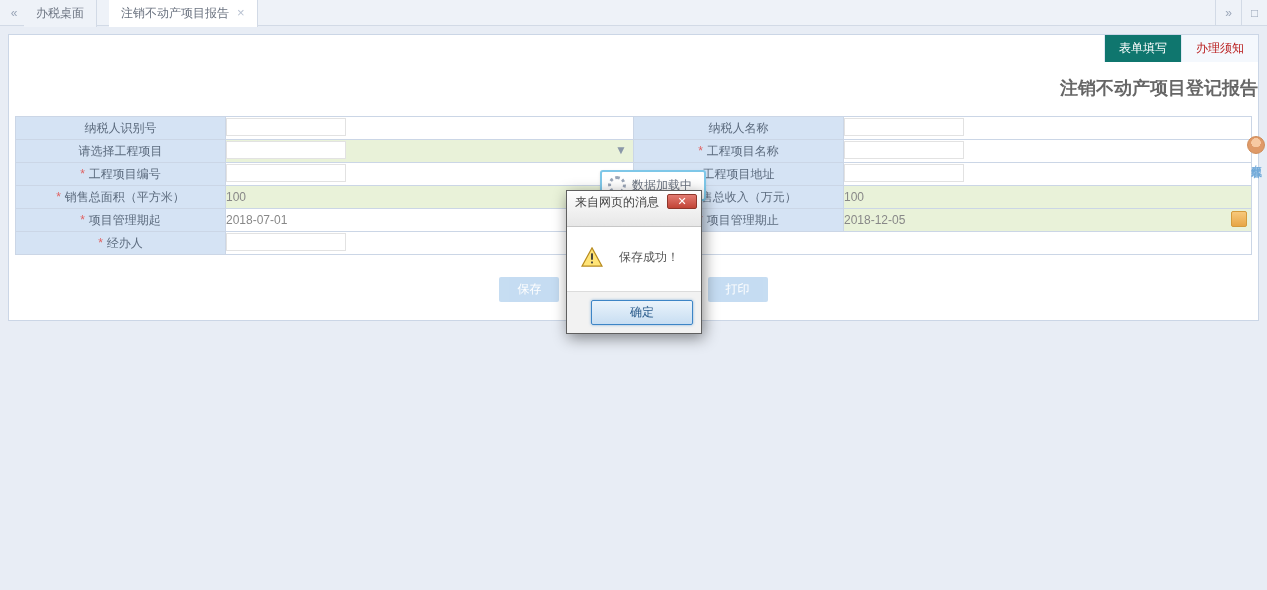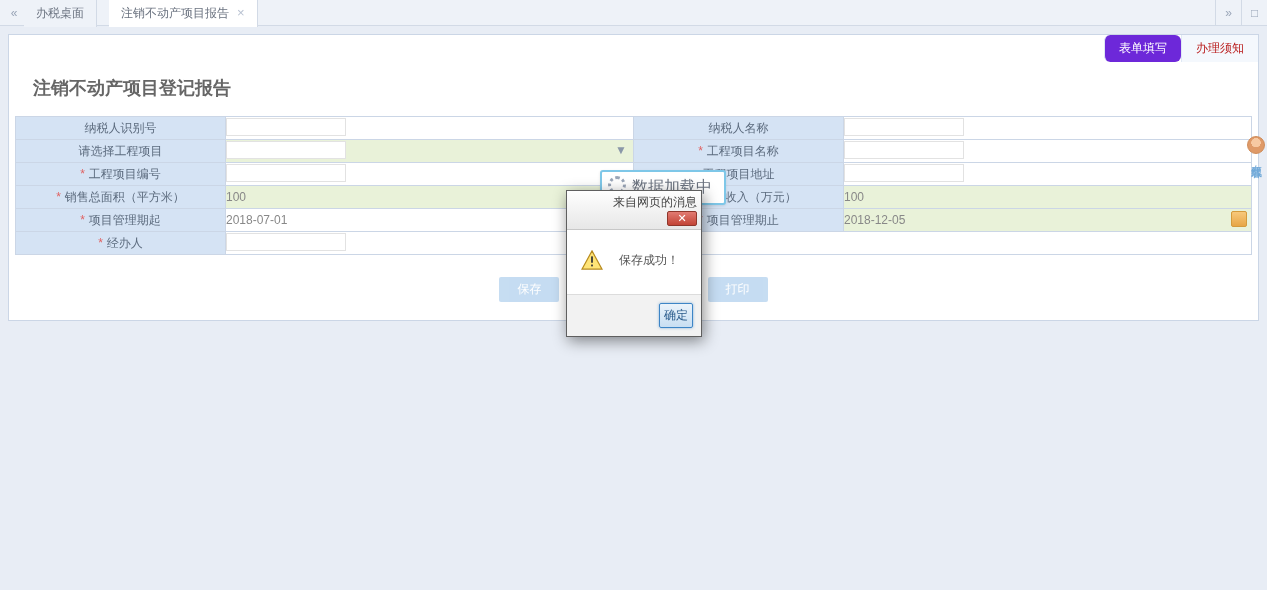--- a/index.html
+++ b/index.html
@@ -47,23 +47,23 @@
     border:1px solid #cbd6e6;
   }
   .inner-tabs { display:flex; justify-content:flex-end; }
   .inner-tab {
     padding: 5px 14px;
     font-size:12px;
     color:#b91c1c;
     background:#f4f8fd;
     border-left:1px solid #dfe8f4;
   }
-  .inner-tab.active { background:#6d28d9; color:#fff;border-radius:6px; }
+  .inner-tab.active { background:#0f766e; color:#fff; }
   .page-title {
-    text-align:left;
+    text-align:right;
     font-size:18px;
     color:#666;
     font-weight:bold;
     padding: 14px 0 16px 0;
     margin-left: 24px;
   }
   table.form {
     width: calc(100% - 12px);
     margin: 0 6px 10px 6px;
     border-collapse: collapse;
@@ -109,42 +109,42 @@
   }
   
   .loading-badge {
     position:absolute;
     left: 600px; top: 170px;
     background:#fff;
     border:2px solid #7ec7e8;
     border-radius:3px;
     padding:5px 12px 5px 30px;
     color:#6b7380;
-    font-size:16px;
+    font-size:12px;
     box-shadow: 0 1px 3px rgba(0,0,0,.1);
   }
   .loading-badge .spinner {
     position:absolute; left:6px; top:4px; width:18px; height:18px;
     border:3px dotted #9aa6b8; border-radius:50%;
   }
   .alert-dialog {
     position:absolute;
     left: 566px; top: 190px;
     width: 136px;
     background:#f2f2f2;
     border:1px solid #5f5f5f;
     box-shadow: 2px 4px 14px rgba(0,0,0,.45);
   }
   .alert-dialog .titlebar {
     background: linear-gradient(#fefefe,#e7e7e7);
     border-bottom:1px solid #c7c7c7;
     font-size:12px;
     color:#444;
-    padding:3px 4px 3px 8px;
-    display:flex; align-items:flex-end;flex-direction:column;
+    padding:3px 4px 15px 8px;
+    display:flex; align-items:flex-start;
   }
   .alert-dialog .close-btn {
     margin-left:auto;
     width:30px; height:15px;
     background: linear-gradient(#e27b72,#c24436);
     border:1px solid #8f362b;
     border-radius:2px;
     color:#fff;
     display:flex;align-items:center;justify-content:center;
     font-size:11px; line-height:1;
@@ -159,21 +159,21 @@
     width:22px; height:20px;
     display:inline-block;
     position:relative;
   }
   .warn-icon svg { width:22px; height:20px; display:block; }
   .alert-dialog .foot {
     padding: 8px; text-align:right; background:#f2f2f2;
   }
   .ok-btn {
     display:inline-block;
-    padding: 3px 4px;
+    padding: 3px 38px;
     border:1px solid #3d85c6;
     background: linear-gradient(#eaf3fb,#c8def2);
     color:#2a5b8b;
     font-size:12px;
     border-radius:2px;
     box-shadow: 0 0 3px rgba(61,133,198,.6);
   }
   
   .side-help {
     position:absolute; right:0; top:136px;

